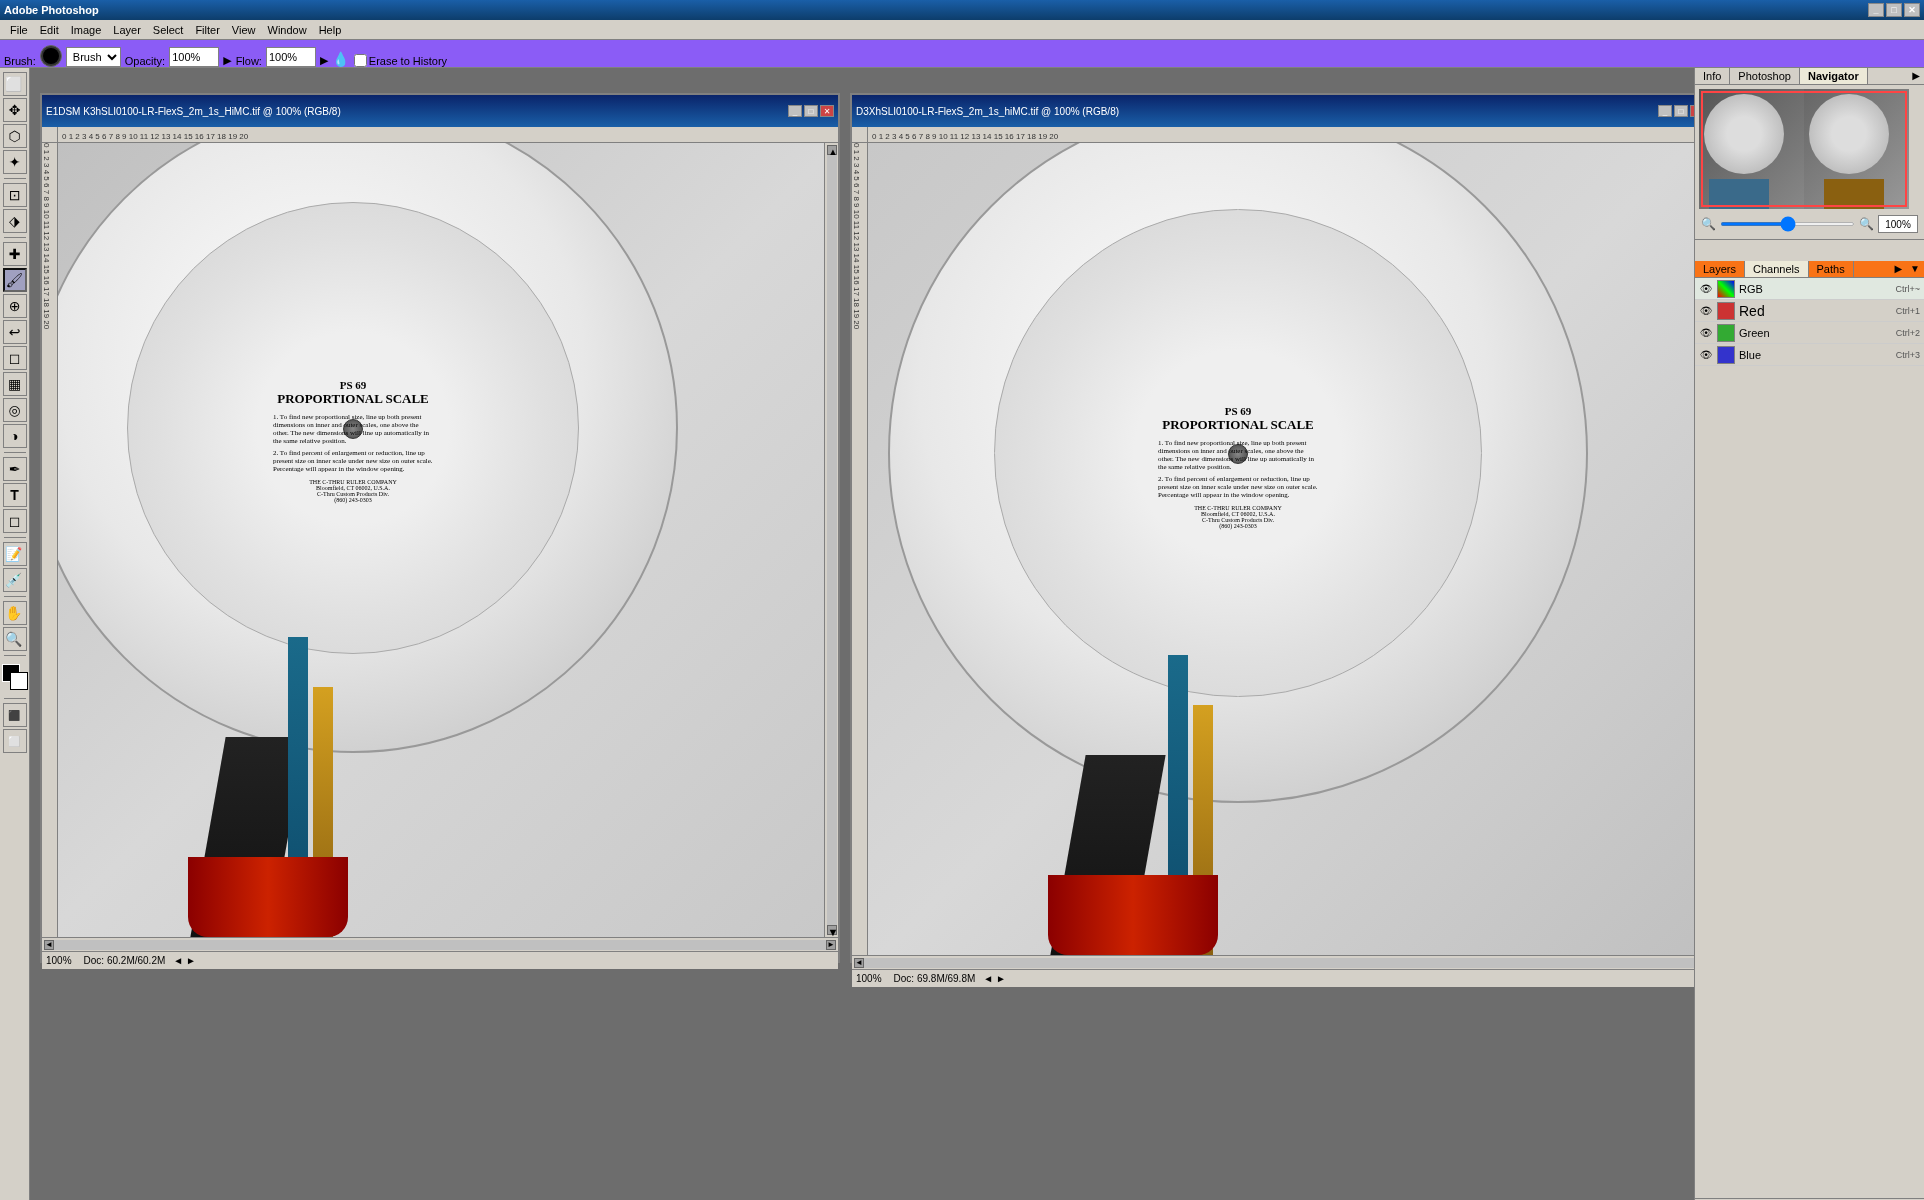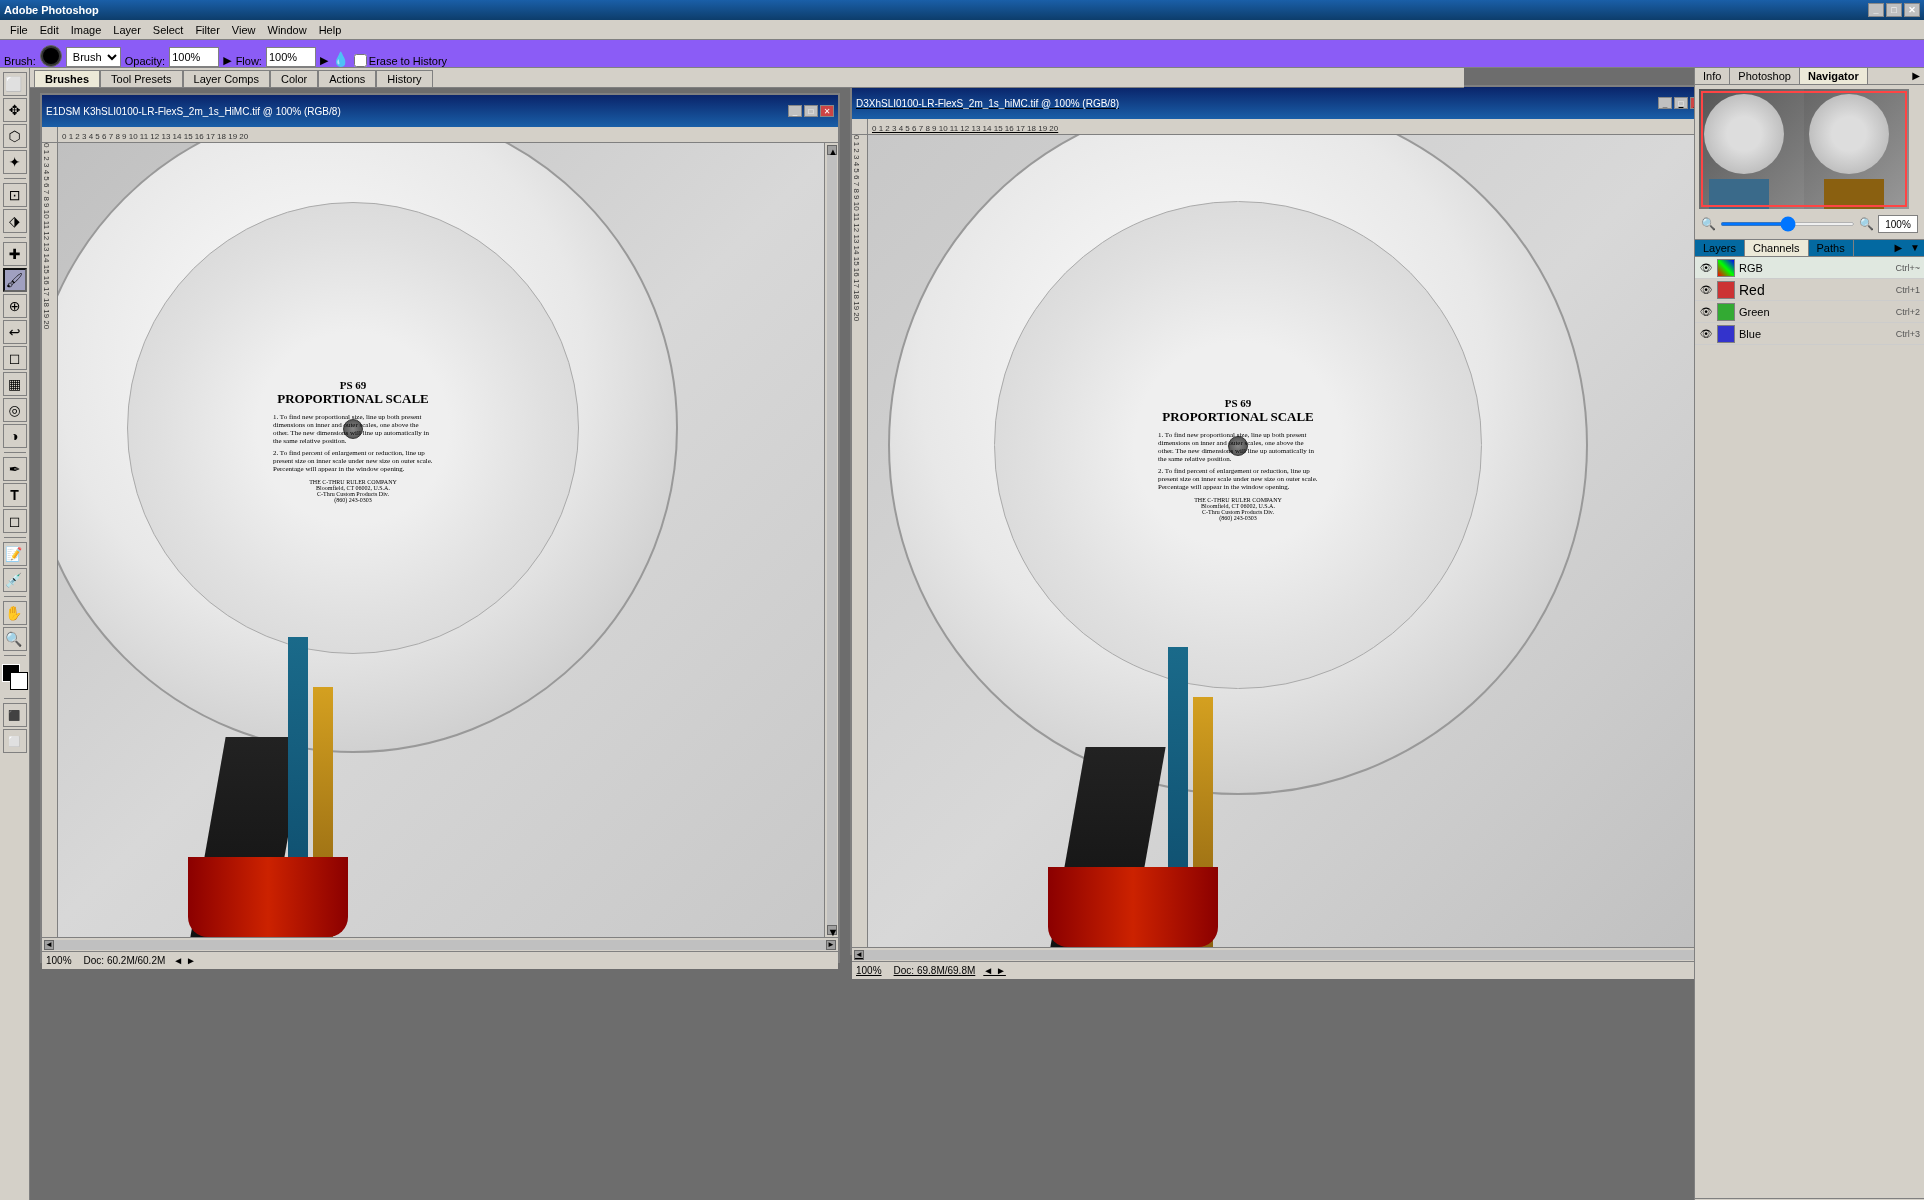--- a/index.html
+++ b/index.html
@@ -294,22 +294,23 @@
       height: 4px;
       background: #888;
     }
 
     
     .layers-panel {
       flex: 1;
     }
     .layers-tab-row {
       display: flex;
-      background: #0369a1;
+      background: #f97316;
       border-bottom: 1px solid #808080;
+      margin-top: 21px;
     }
     .layers-tab {
       padding: 2px 8px;
       font-size: 11px;
       cursor: pointer;
       border-right: 1px solid #808080;
     }
     .layers-tab.active {
       background: #ece9d8;
     }
@@ -452,28 +453,20 @@
       <div class="fg-color" style="width:18px;height:18px;background:#000;position:absolute;top:0;left:0;border:1px solid #fff;cursor:pointer;"></div>
       <div class="bg-color" style="width:18px;height:18px;background:#fff;position:absolute;bottom:0;right:0;border:1px solid #000;cursor:pointer;"></div>
     </div>
     <div class="tool-separator"></div>
     <div class="tool-btn" style="font-size:10px;">⬛</div>
     <div class="tool-btn" style="font-size:10px;">⬜</div>
   </div>
 
   <div id="content-area">
 
-    <div style="position:absolute;top:0;left:0;right:230px;height:20px;background:#d4d0c8;border-bottom:1px solid #808080;display:flex;align-items:flex-end;padding:0 4px;z-index:20;">
-      <div class="panel-tab active">Brushes</div>
-      <div class="panel-tab">Tool Presets</div>
-      <div class="panel-tab">Layer Comps</div>
-      <div class="panel-tab">Color</div>
-      <div class="panel-tab">Actions</div>
-      <div class="panel-tab">History</div>
-    </div>
 
     <div class="doc-window" style="left:10px;top:25px;width:800px;height:870px;">
       <div class="doc-titlebar">
         <span style="font-size:10px;overflow:hidden;white-space:nowrap;">E1DSM K3hSLI0100-LR-FlexS_2m_1s_HiMC.tif @ 100% (RGB/8)</span>
         <div class="doc-titlebar-btns">
           <div class="doc-btn">_</div>
           <div class="doc-btn">□</div>
           <div class="doc-btn" style="background:#cc4444;color:white;">✕</div>
         </div>
       </div>
@@ -533,21 +526,21 @@
         <div style="flex:1;height:10px;background:#c0c0c0;"></div>
         <div style="width:10px;height:10px;background:#a0a0a0;border:1px solid #666;display:flex;align-items:center;justify-content:center;font-size:8px;">►</div>
       </div>
       <div class="doc-statusbar">
         <span>100%</span>
         <span style="margin-left:8px;">Doc: 60.2M/60.2M</span>
         <span style="margin-left:4px;">◄ ►</span>
       </div>
     </div>
 
-    <div class="doc-window" style="left:820px;top:17px;width:860px;height:870px;text-decoration:underline;">
+    <div class="doc-window" style="left:820px;top:25px;width:860px;height:870px;">
       <div class="doc-titlebar">
         <span style="font-size:10px;overflow:hidden;white-space:nowrap;">D3XhSLI0100-LR-FlexS_2m_1s_hiMC.tif @ 100% (RGB/8)</span>
         <div class="doc-titlebar-btns">
           <div class="doc-btn">_</div>
           <div class="doc-btn">□</div>
           <div class="doc-btn" style="background:#cc4444;color:white;">✕</div>
         </div>
       </div>
 
       <div style="display:flex;">

